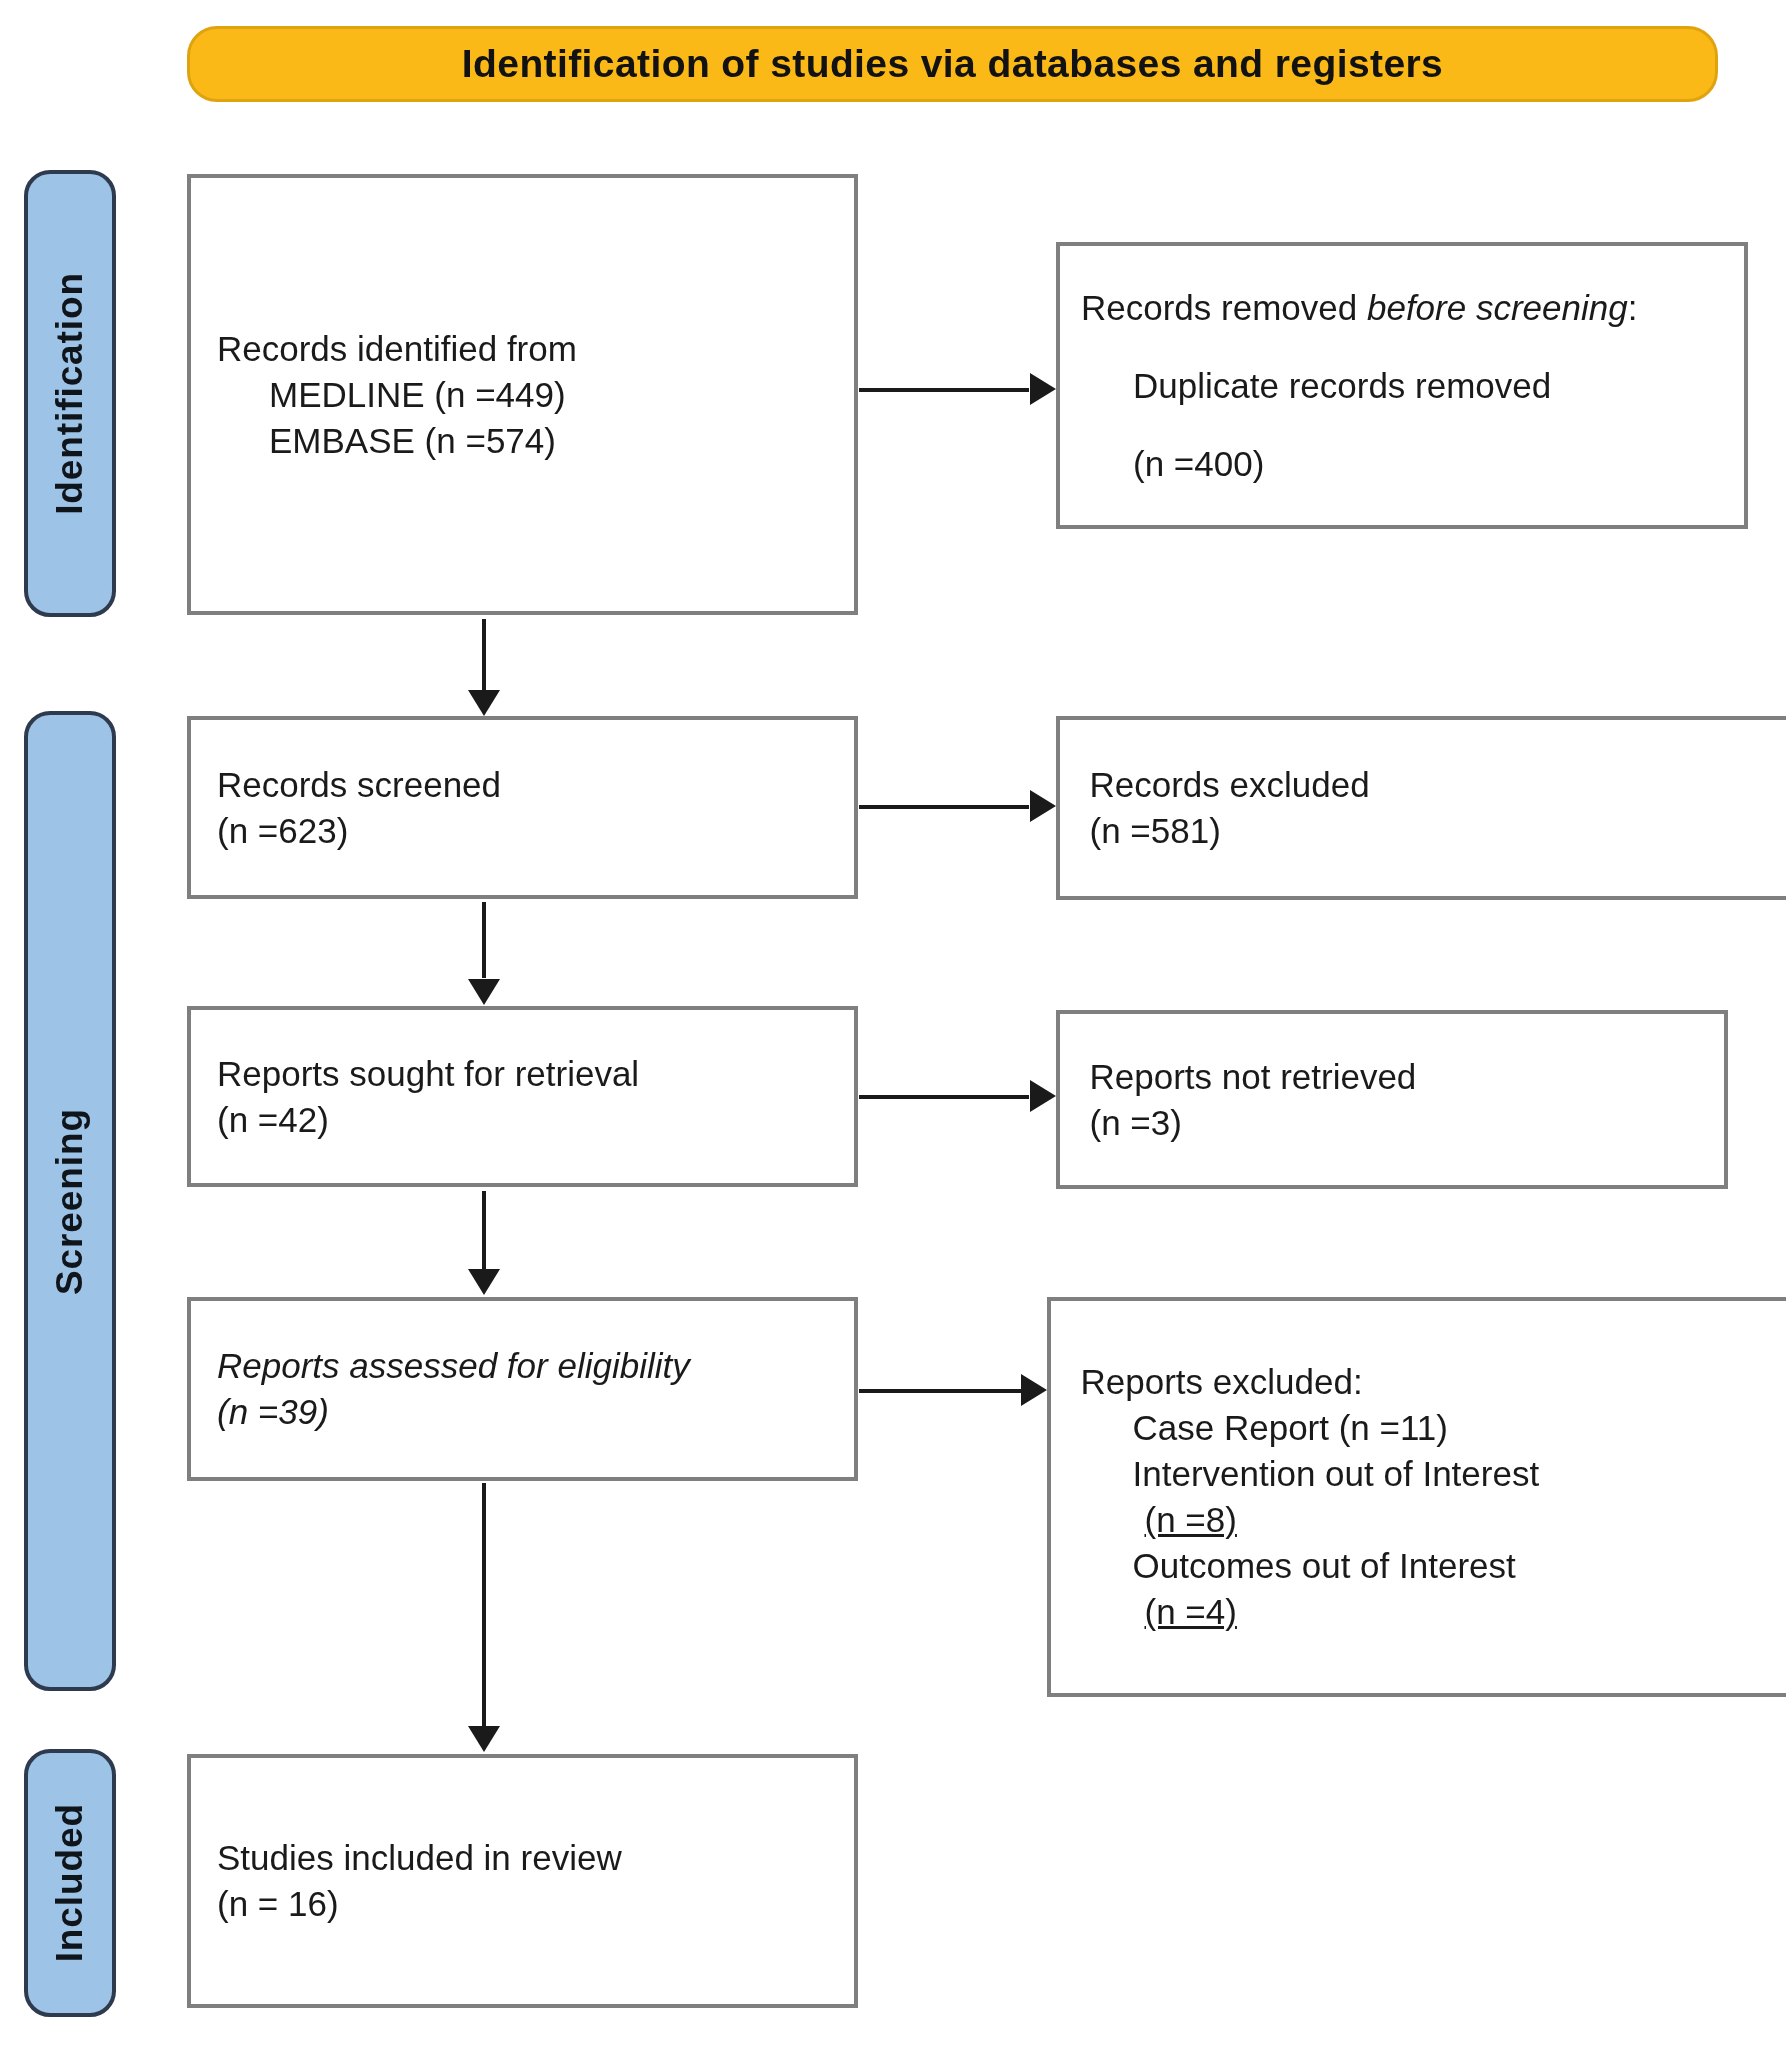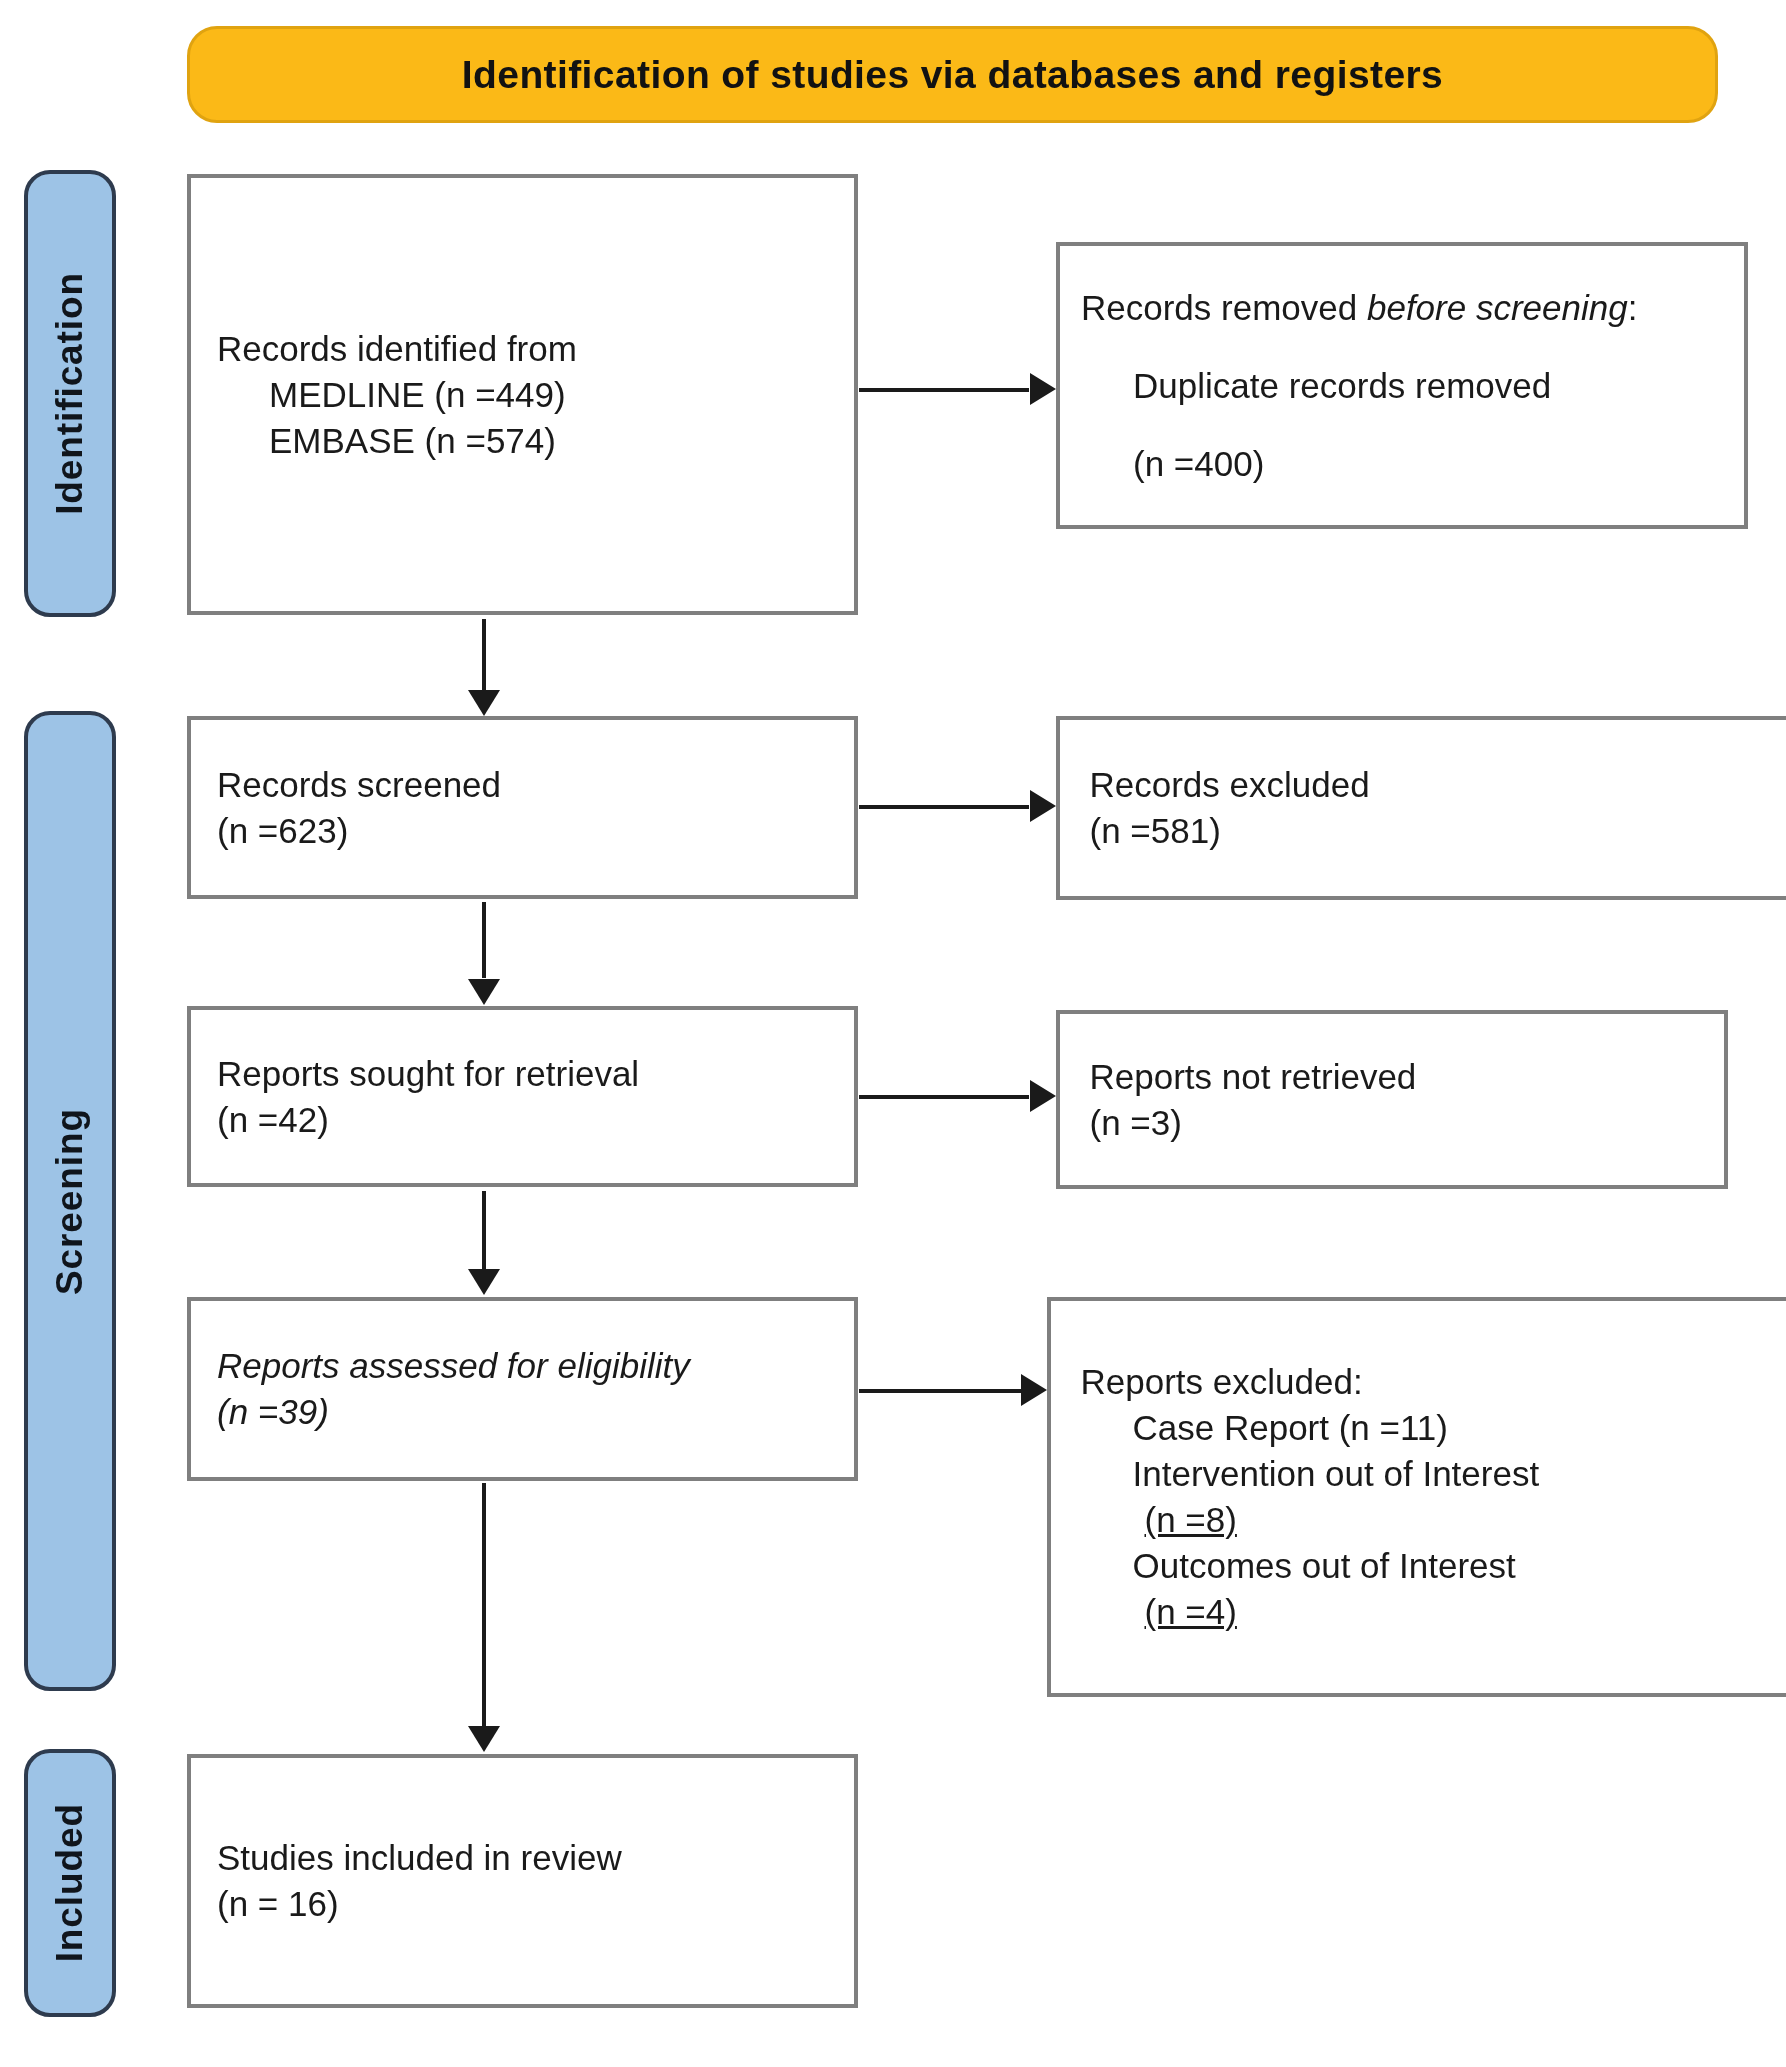--- a/index.html
+++ b/index.html
@@ -10,21 +10,21 @@
     --box-border:#7F7F7F;
     --arrow:#1A1A1A;
     --text:#1A1A1A;
   }
   html,body{margin:0;padding:0;background:#fff;}
   body{font-family:"Liberation Sans","DejaVu Sans",sans-serif;color:var(--text);}
   .canvas{position:relative;width:1787px;height:2067px;background:#fff;overflow:hidden;}
 
   
   .banner{
-    position:absolute;left:187px;top:26px;width:1531px;height:97px;
+    position:absolute;left:187px;top:26px;width:1531px;height:76px;
     background:var(--banner-fill);border:3.5px solid var(--banner-border);
     border-radius:30px;box-sizing:border-box;
     display:flex;align-items:center;justify-content:center;
   }
   .banner span{font-size:39px;font-weight:bold;color:#121212;letter-spacing:0.4px;}
 
   
   .stage{
     position:absolute;left:24px;width:92px;
     background:var(--stage-fill);border:4.3px solid var(--stage-border);

